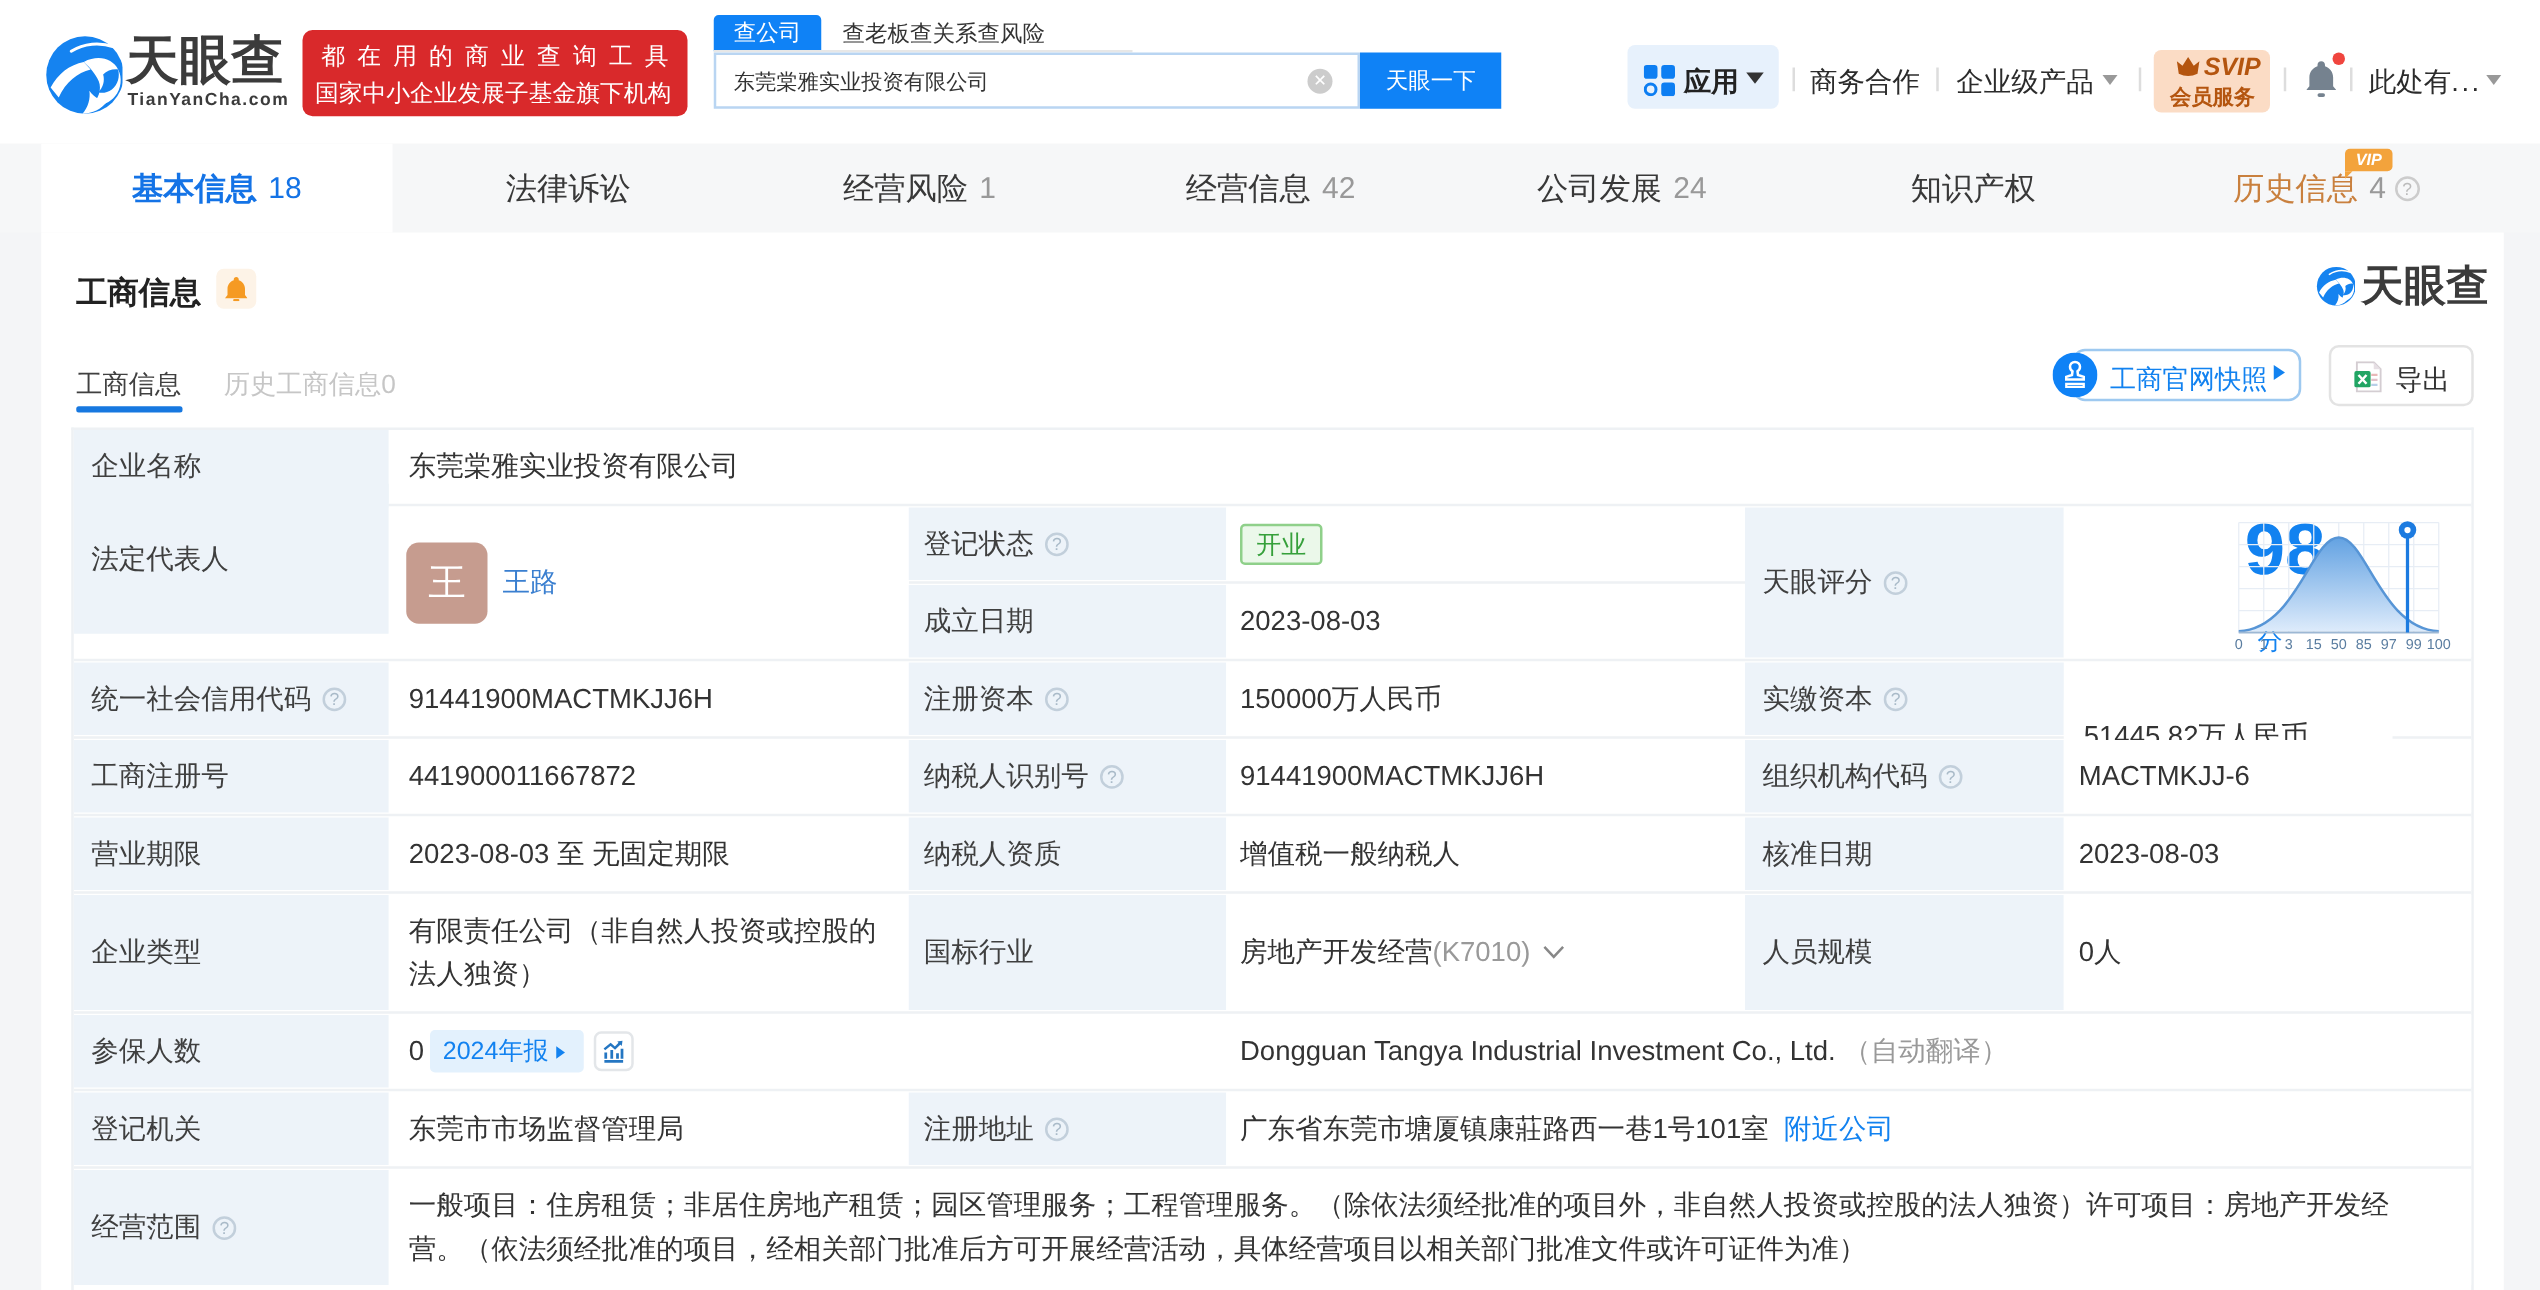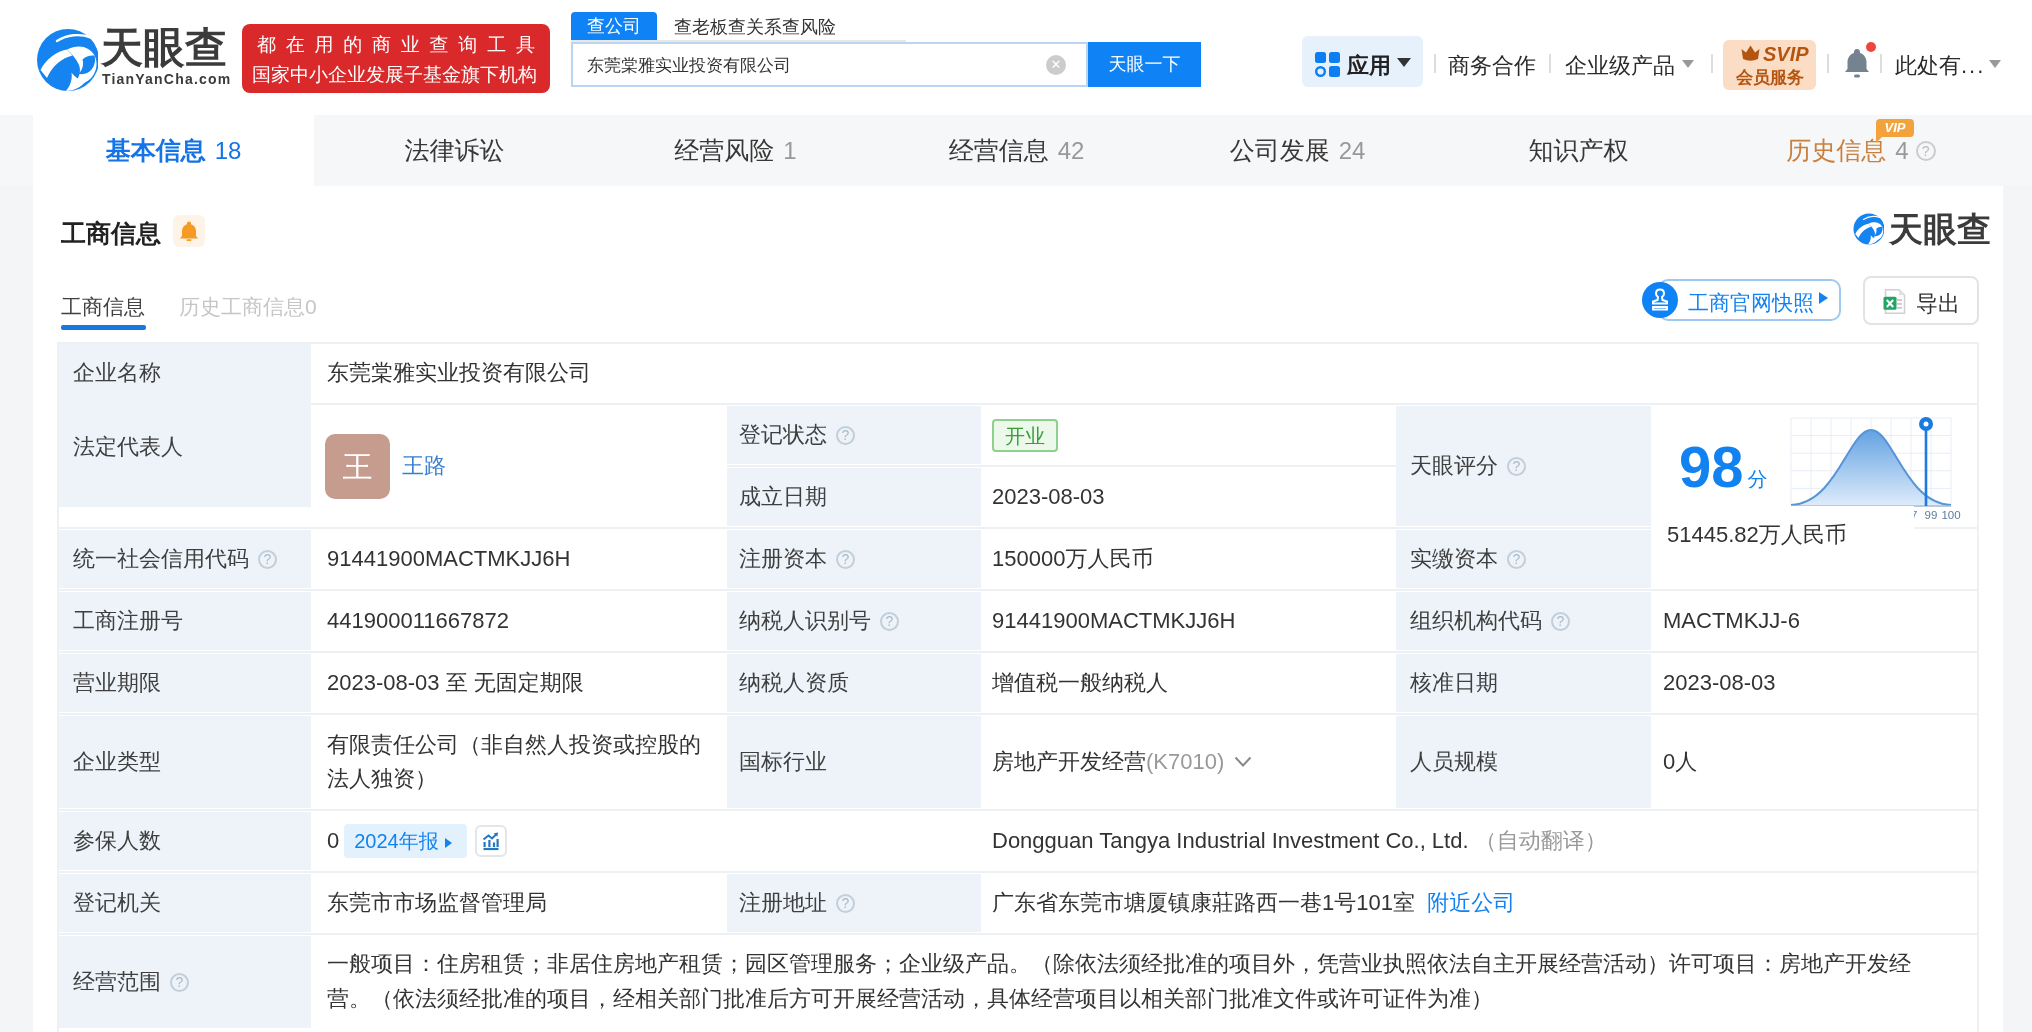--- a/index.html
+++ b/index.html
@@ -178,21 +178,21 @@
     <span style="display:inline-block;width:65px;height:65px;background:#c69c8f;border-radius:10px;color:#fff;font-size:30px;text-align:center;line-height:65px;">王</span>
     <span style="color:#3a7fd0;margin-left:12px;">王路</span>
   </div>
   <div class="lbl" style="left:727px;top:406px;width:254px;height:58px;padding-left:12px;">登记状态<span class="q">?</span></div>
   <div class="val" style="left:981px;top:406px;width:415px;height:58px;padding-left:11px;">
     <span style="display:inline-block;padding:0 11px;height:33px;line-height:31px;background:#ebf8ea;border:2px solid #8fd08a;border-radius:4px;color:#36a03b;font-size:20px;">开业</span>
   </div>
   <div class="lbl" style="left:727px;top:468px;width:254px;height:58px;padding-left:12px;">成立日期</div>
   <div class="val" style="left:981px;top:468px;width:415px;height:58px;padding-left:11px;">2023-08-03</div>
   <div class="lbl" style="left:1396px;top:406px;width:255px;height:120px;">天眼评分<span class="q">?</span></div>
-  <div class="val" style="left:1651px;top:406px;width:326px;height:120px;padding-left:0;">
+  <div class="val" style="left:1651px;top:406px;width:326px;height:120px;padding-left:0;flex-direction:column;">
     <span style="font-size:58px;font-weight:bold;color:#1282f0;margin-left:28px;">98</span>
     <span style="font-size:20px;color:#1282f0;margin:26px 0 0 4px;">分</span>
     <svg style="position:absolute;left:136px;top:8px;" width="178" height="108" viewBox="0 0 178 108">
       <defs>
         <linearGradient id="bg1" x1="0" y1="0" x2="0" y2="1">
           <stop offset="0" stop-color="#63a2e2"></stop>
           <stop offset="1" stop-color="#ddebfb"></stop>
         </linearGradient>
       </defs>
       <g stroke="#e7edf5" stroke-width="1">
@@ -228,21 +228,21 @@
           <text x="164" y="105">100</text>
       </g>
     </svg>
   </div>
 
   <div class="lbl" style="left:59px;top:530px;width:252px;height:58px;">统一社会信用代码<span class="q">?</span></div>
   <div class="val" style="left:311px;top:530px;width:416px;height:58px;">91441900MACTMKJJ6H</div>
   <div class="lbl" style="left:727px;top:530px;width:254px;height:58px;padding-left:12px;">注册资本<span class="q">?</span></div>
   <div class="val" style="left:981px;top:530px;width:415px;height:58px;padding-left:11px;">150000万人民币</div>
   <div class="lbl" style="left:1396px;top:530px;width:255px;height:58px;">实缴资本<span class="q">?</span></div>
-  <div class="val" style="left:1651px;top:506px;width:263px;height:58px;">51445.82万人民币</div>
+  <div class="val" style="left:1651px;top:560px;width:263px;height:58px;">51445.82万人民币</div>
 
   <div class="lbl" style="left:59px;top:592px;width:252px;height:58px;">工商注册号</div>
   <div class="val" style="left:311px;top:592px;width:416px;height:58px;">441900011667872</div>
   <div class="lbl" style="left:727px;top:592px;width:254px;height:58px;padding-left:12px;">纳税人识别号<span class="q">?</span></div>
   <div class="val" style="left:981px;top:592px;width:415px;height:58px;padding-left:11px;">91441900MACTMKJJ6H</div>
   <div class="lbl" style="left:1396px;top:592px;width:255px;height:58px;">组织机构代码<span class="q">?</span></div>
   <div class="val" style="left:1651px;top:592px;width:326px;height:58px;padding-left:12px;">MACTMKJJ-6</div>
 
   <div class="lbl" style="left:59px;top:654px;width:252px;height:58px;">营业期限</div>
   <div class="val" style="left:311px;top:654px;width:416px;height:58px;">2023-08-03 至 无固定期限</div>
@@ -275,15 +275,15 @@
     </span>
   </div>
   <div class="val" style="left:981px;top:812px;width:996px;height:58px;padding-left:11px;">Dongguan Tangya Industrial Investment Co., Ltd.&nbsp;<span class="gray">（自动翻译）</span></div>
 
   <div class="lbl" style="left:59px;top:874px;width:252px;height:58px;">登记机关</div>
   <div class="val" style="left:311px;top:874px;width:416px;height:58px;">东莞市市场监督管理局</div>
   <div class="lbl" style="left:727px;top:874px;width:254px;height:58px;padding-left:12px;">注册地址<span class="q">?</span></div>
   <div class="val" style="left:981px;top:874px;width:996px;height:58px;padding-left:11px;">广东省东莞市塘厦镇康莊路西一巷1号101室&nbsp;&nbsp;<span class="blue">附近公司</span></div>
 
   <div class="lbl" style="left:59px;top:936px;width:252px;height:92px;">经营范围<span class="q">?</span></div>
-  <div class="val" style="left:311px;top:936px;width:1666px;height:92px;line-height:35px;display:block;padding-top:10px;padding-right:40px;">一般项目：住房租赁；非居住房地产租赁；园区管理服务；企业级产品。（除依法须经批准的项目外，凭营业执照依法自主开展经营活动）许可项目：房地产开发经营。（依法须经批准的项目，经相关部门批准后方可开展经营活动，具体经营项目以相关部门批准文件或许可证件为准）</div>
+  <div class="val" style="left:311px;top:936px;width:1666px;height:92px;line-height:35px;display:block;padding-top:10px;padding-right:40px;">一般项目：住房租赁；非居住房地产租赁；园区管理服务；工程管理服务。（除依法须经批准的项目外，非自然人投资或控股的法人独资）许可项目：房地产开发经营。（依法须经批准的项目，经相关部门批准后方可开展经营活动，具体经营项目以相关部门批准文件或许可证件为准）</div>
 
 </div>
 
 </body></html>

